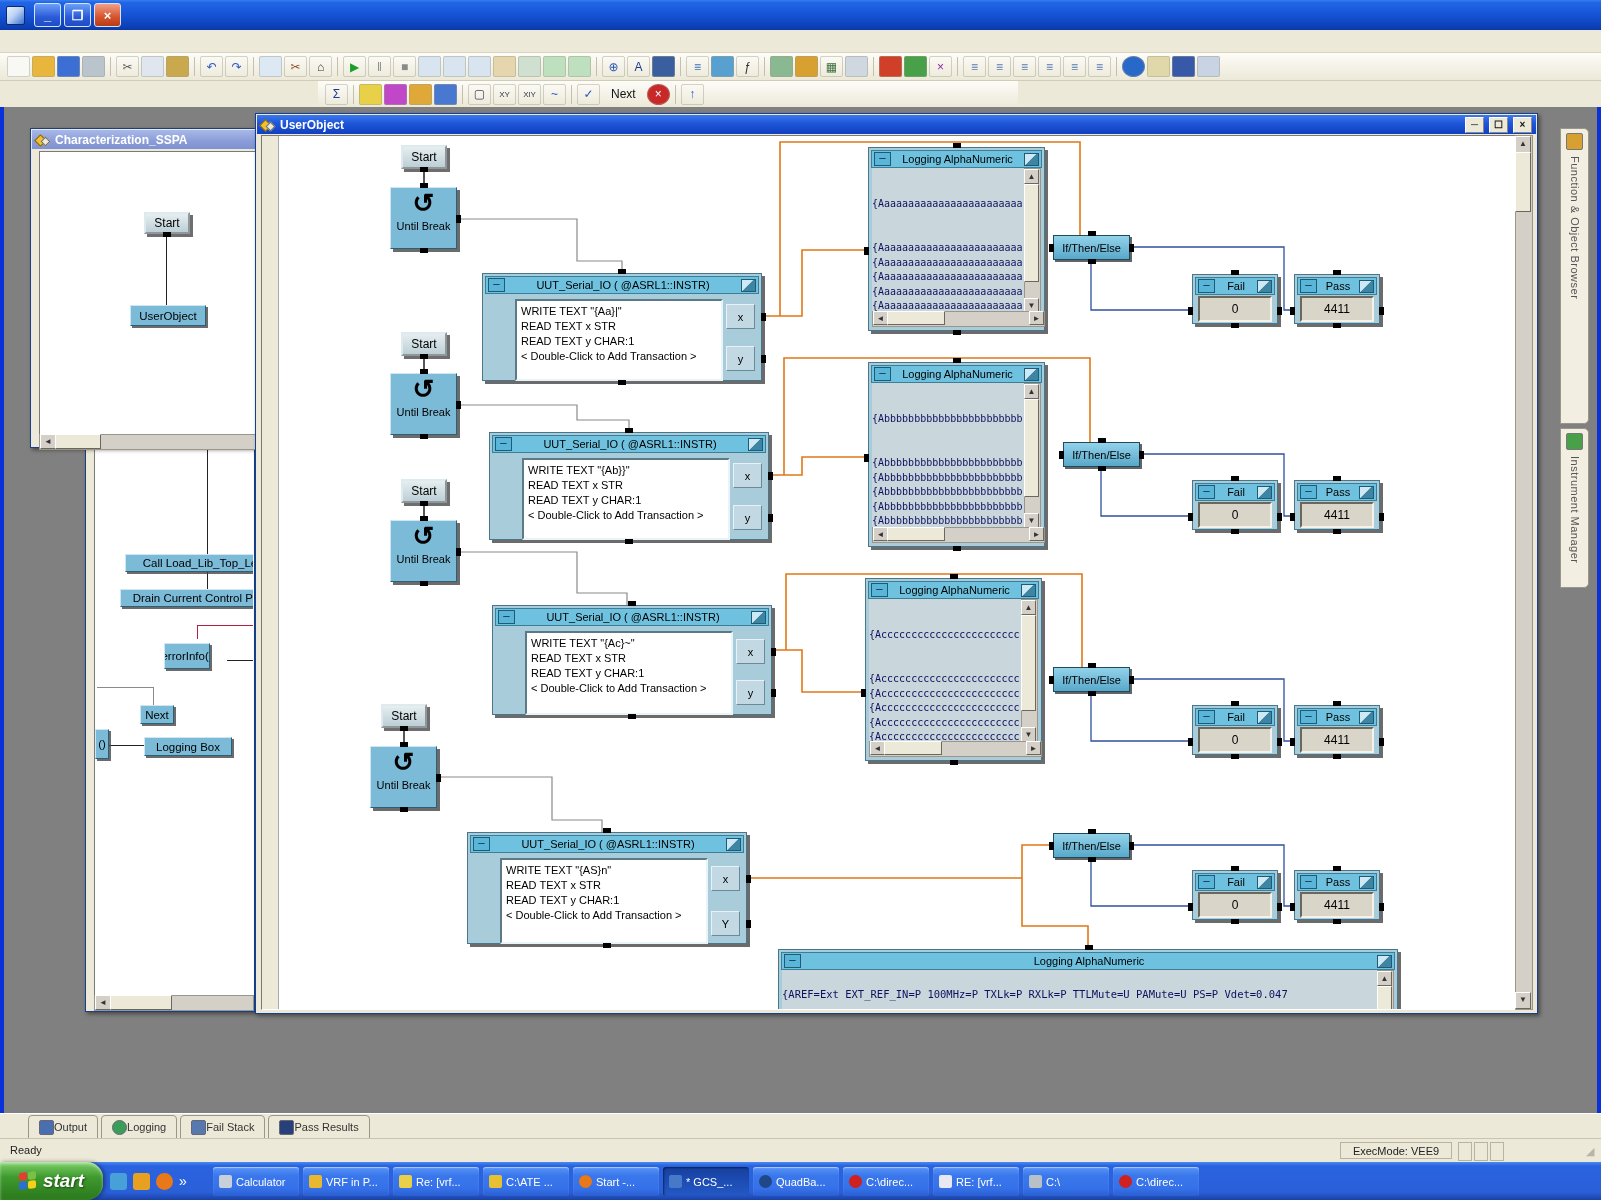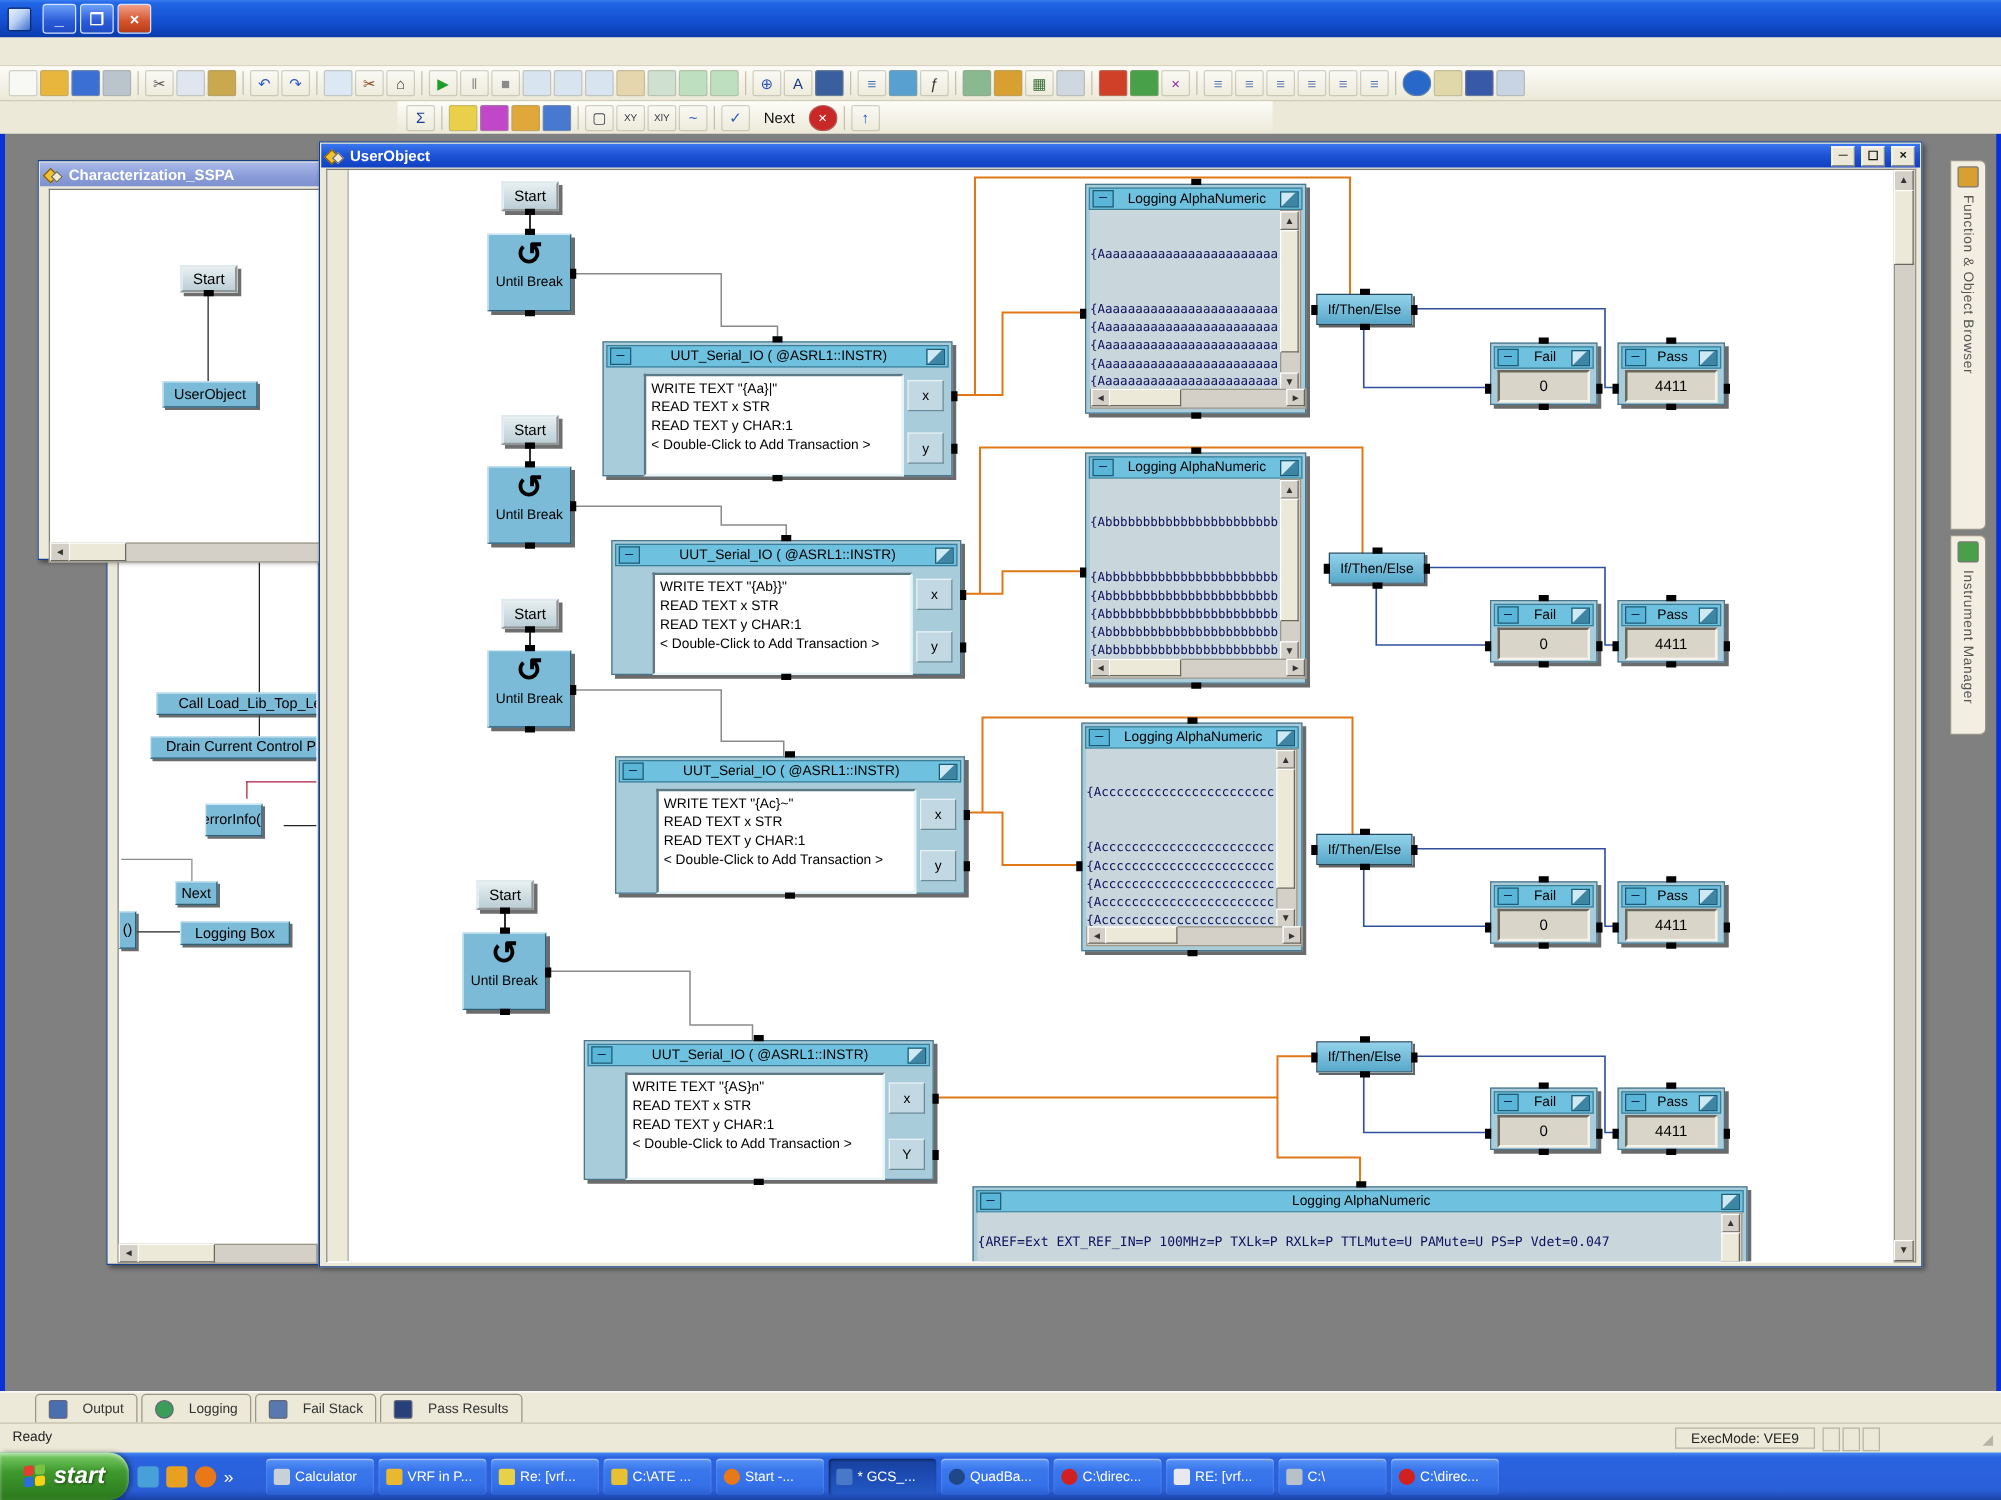--- a/index.html
+++ b/index.html
@@ -95,21 +95,21 @@
   .pn-l{width:5px;height:8px;left:-5px;}
   
   .sidetab{position:absolute;width:29px;background:#f2efe2;border:1px solid #9a968a;border-radius:0 5px 5px 0;
     display:flex;flex-direction:column;align-items:center;padding-top:4px;box-sizing:border-box;gap:6px;}
   .sidetab .stlbl{writing-mode:vertical-rl;font-size:11px;color:#555;letter-spacing:.5px;}
   .sticon{width:15px;height:15px;border:1px solid #777;border-radius:2px;flex:0 0 auto;}
   
   .tabbar{left:0;top:1113px;width:1601px;height:25px;background:#ece9d8;border-top:1px solid #fff;
     display:flex;align-items:flex-start;padding-left:28px;box-sizing:border-box;gap:3px;}
   .btab{height:22px;margin-top:1px;padding:0 10px;background:#ece9d8;border:1px solid #9a968a;
-    border-radius:4px 4px 0 0;display:inline-flex;align-items:center;gap:12px;font-size:11px;color:#333;}
+    border-radius:4px 4px 0 0;display:inline-flex;align-items:center;gap:0;font-size:11px;color:#333;}
   .bti{width:13px;height:13px;border-radius:2px;border:1px solid #667;}
   
   .statusbar{left:0;top:1138px;width:1601px;height:24px;background:#ece9d8;border-top:1px solid #c8c4b0;
     box-sizing:border-box;}
   .scell{position:absolute;top:3px;height:17px;border:1px solid #b8b4a4;display:flex;align-items:center;
     justify-content:center;font-size:11px;color:#222;box-sizing:border-box;background:#ece9d8;}
   .sflag.dim{color:#b4b0a0;}
   .sflag{font-size:11px;border:1px solid #b8b4a4;height:17px;display:inline-flex;align-items:center;
     padding:0 6px;margin-left:2px;background:#ece9d8;color:#222;}
   

